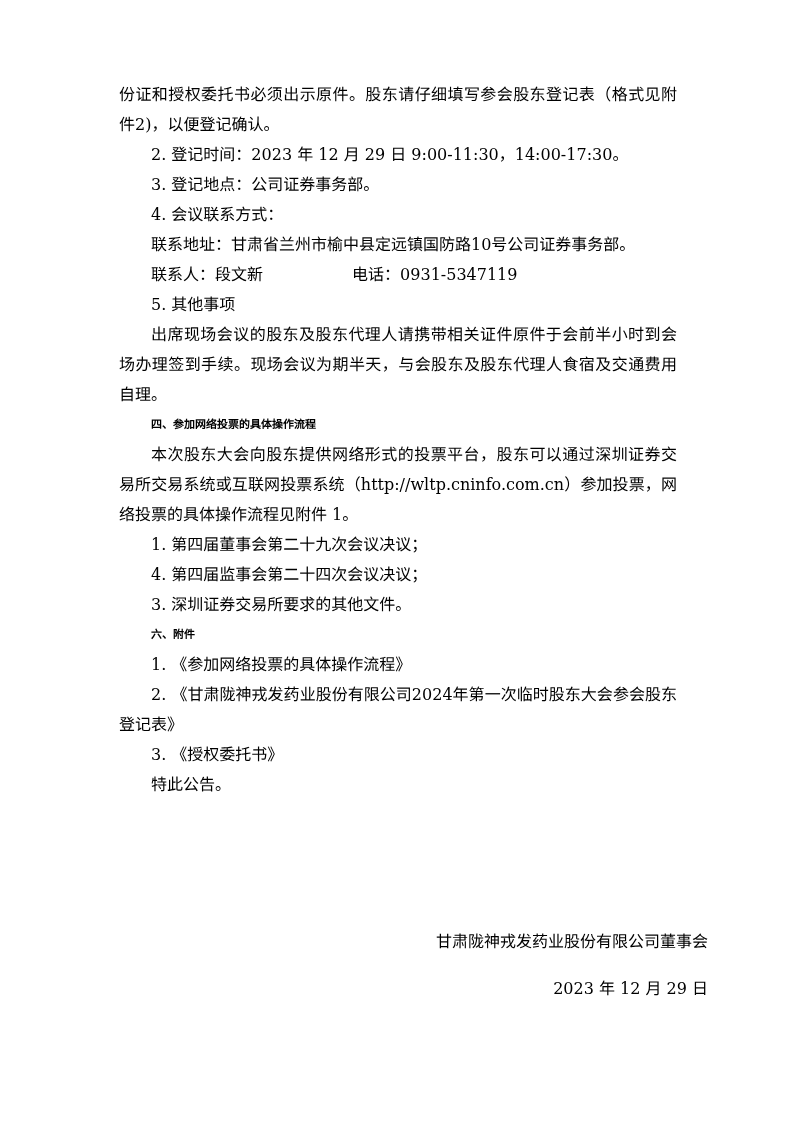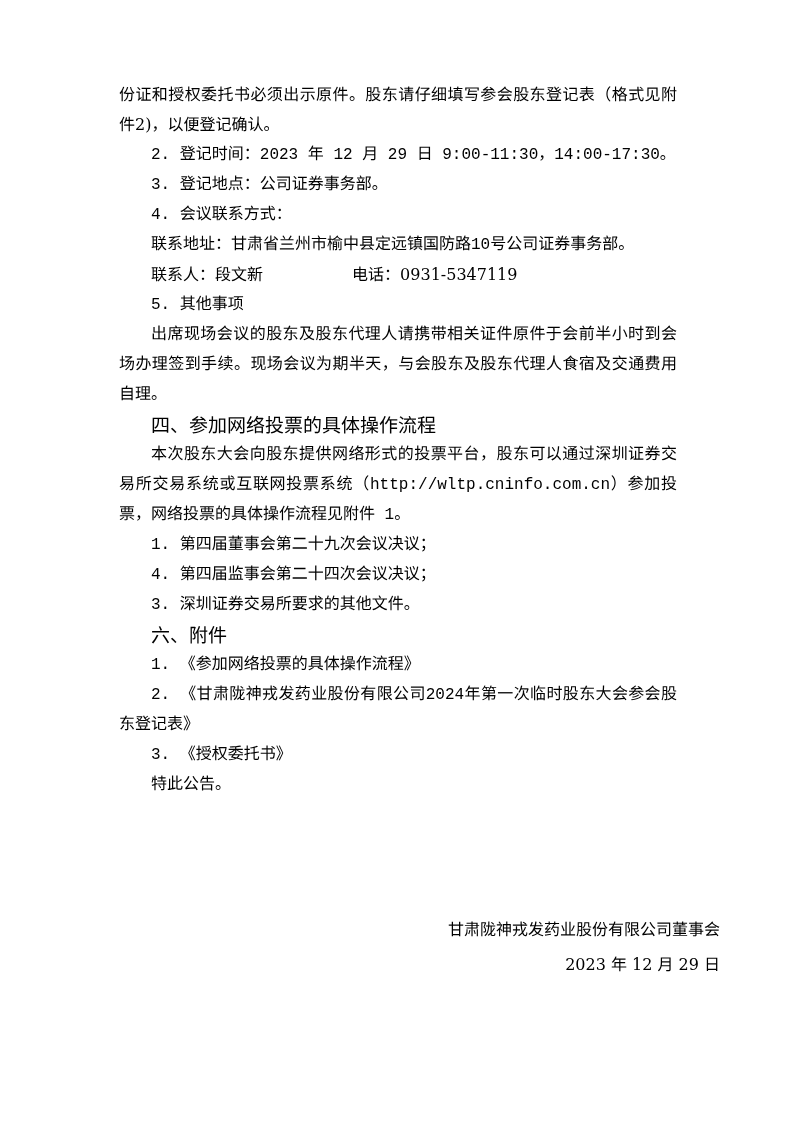--- a/index.html
+++ b/index.html
@@ -15,43 +15,43 @@
   }
   .content {
     position: absolute;
     left: 119px;
     top: 80px;
     width: 558px;
     font-size: 16px;
     line-height: 30px;
   }
   .content p { margin: 0; padding: 0; text-align: justify; }
-  .indent { text-indent: 32px; font-family: Liberation Mono, monospace; }
+  .indent { text-indent: 32px; }
   .heading {
-    font-weight: normal;
+    font-weight: bold;
     text-indent: 32px;
     font-family: "DejaVu Sans", "Liberation Sans", sans-serif;
-    font-size: 19px;
+    font-size: 11px;
   }
   .contact-row { text-indent: 32px; }
   .col-left {
     display: inline-block;
     width: 196px;
     text-indent: 0;
   }
   .col-right { text-indent: 0; margin-top: 48px; }
   .signature {
     position: absolute;
     right: 118px;
     top: 912px;
     text-align: right;
     font-size: 16px;
     line-height: 35px;
   }
-  .signature div { margin: 0; }
+  .signature div { margin: 12px; }
 </style>
 </head>
 <body>
 
 <div class="page">
   <div class="content">
 
     <p>份证和授权委托书必须出示原件。股东请仔细填写参会股东登记表（格式见附件2)，以便登记确认。</p>
 
     <p class="indent">2. 登记时间：2023 年 12 月 29 日 9:00-11:30，14:00-17:30。</p>

